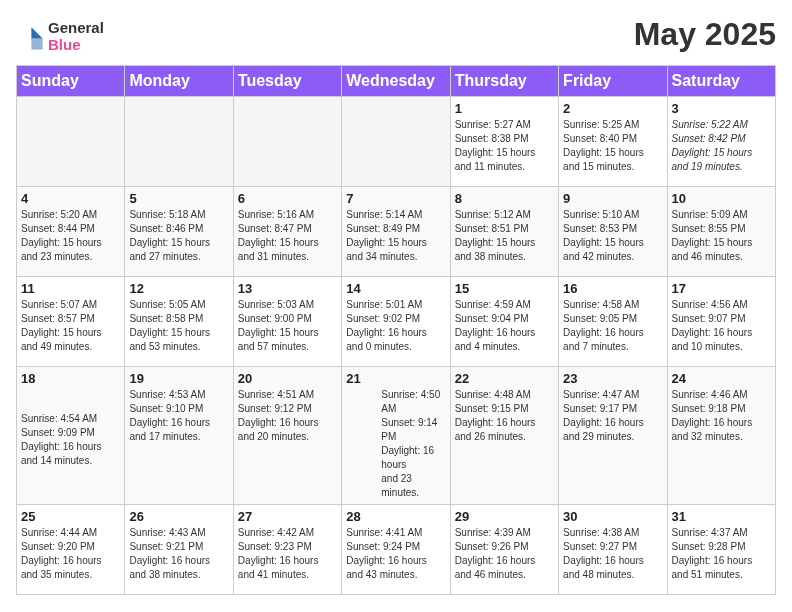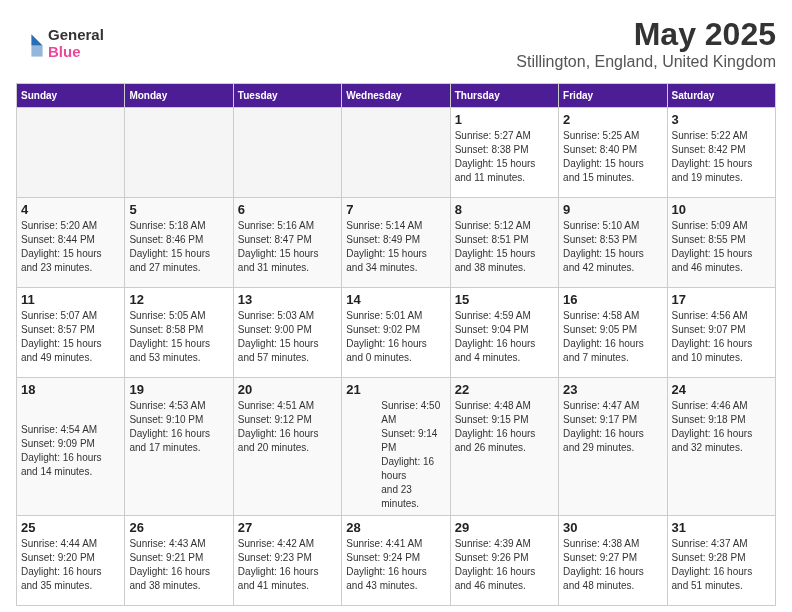--- a/index.html
+++ b/index.html
@@ -6,21 +6,21 @@
     body {
       font-family: Arial, sans-serif;
       background: #fff;
       width: 792px;
       min-height: 612px;
       padding: 16px;
     }
     .header {
       display: flex;
       justify-content: space-between;
-      align-items: center;
+      align-items: flex-end;
       margin-bottom: 12px;
     }
     .logo {
       display: flex;
       align-items: center;
       gap: 4px;
     }
     .logo-text {
       display: flex;
       flex-direction: column;
@@ -51,23 +51,23 @@
     .location-title {
       font-size: 16px;
       color: #555;
     }
     table {
       width: 100%;
       border-collapse: collapse;
       table-layout: fixed;
     }
     thead th {
-      background-color: #4c1d95;
+      background-color: #8b5cf6;
       color: #fff;
-      font-size: 10px;
+      font-size: 16px;
       font-weight: bold;
       padding: 6px 4px;
       text-align: left;
       border: 1px solid #ccc;
     }
     td {
       border: 1px solid #ccc;
       vertical-align: top;
       padding: 4px;
       font-size: 10.5px;
@@ -103,21 +103,20 @@
       <polygon points="22,6 38,22 22,22" fill="#2a6db5"></polygon>
       <polygon points="22,22 38,22 38,38 22,38" fill="#2a6db5" opacity="0.5"></polygon>
     </svg>
     <div class="logo-text">
       <span class="logo-general">General</span>
       <span class="logo-blue">Blue</span>
     </div>
   </div>
   <div class="title-block">
     <div class="month-title">May 2025</div>
-    <div class="location-title">Stillington, England, United Kingdom</div>
   </div>
 </div>
 
 <table>
   <thead>
     <tr>
     <th>Sunday</th>
         <th>Monday</th>
         <th>Tuesday</th>
         <th>Wednesday</th>
@@ -141,21 +140,21 @@
         </td>
         <td>
           <span class="day-num">2</span>
           <div class="day-info" style="white-space: pre-line;">Sunrise: 5:25 AM
 Sunset: 8:40 PM
 Daylight: 15 hours
 and 15 minutes.</div>
         </td>
         <td>
           <span class="day-num">3</span>
-          <div class="day-info" style="white-space: pre-line;">Sunrise: 5:22 AM
+          <div class="day-info" style="white-space: pre-line; font-style: italic;">Sunrise: 5:22 AM
 Sunset: 8:42 PM
 Daylight: 15 hours
 and 19 minutes.</div>
         </td>
       </tr>
       <tr>
         <td>
           <span class="day-num">4</span>
           <div class="day-info" style="white-space: pre-line;">Sunrise: 5:20 AM
 Sunset: 8:44 PM

